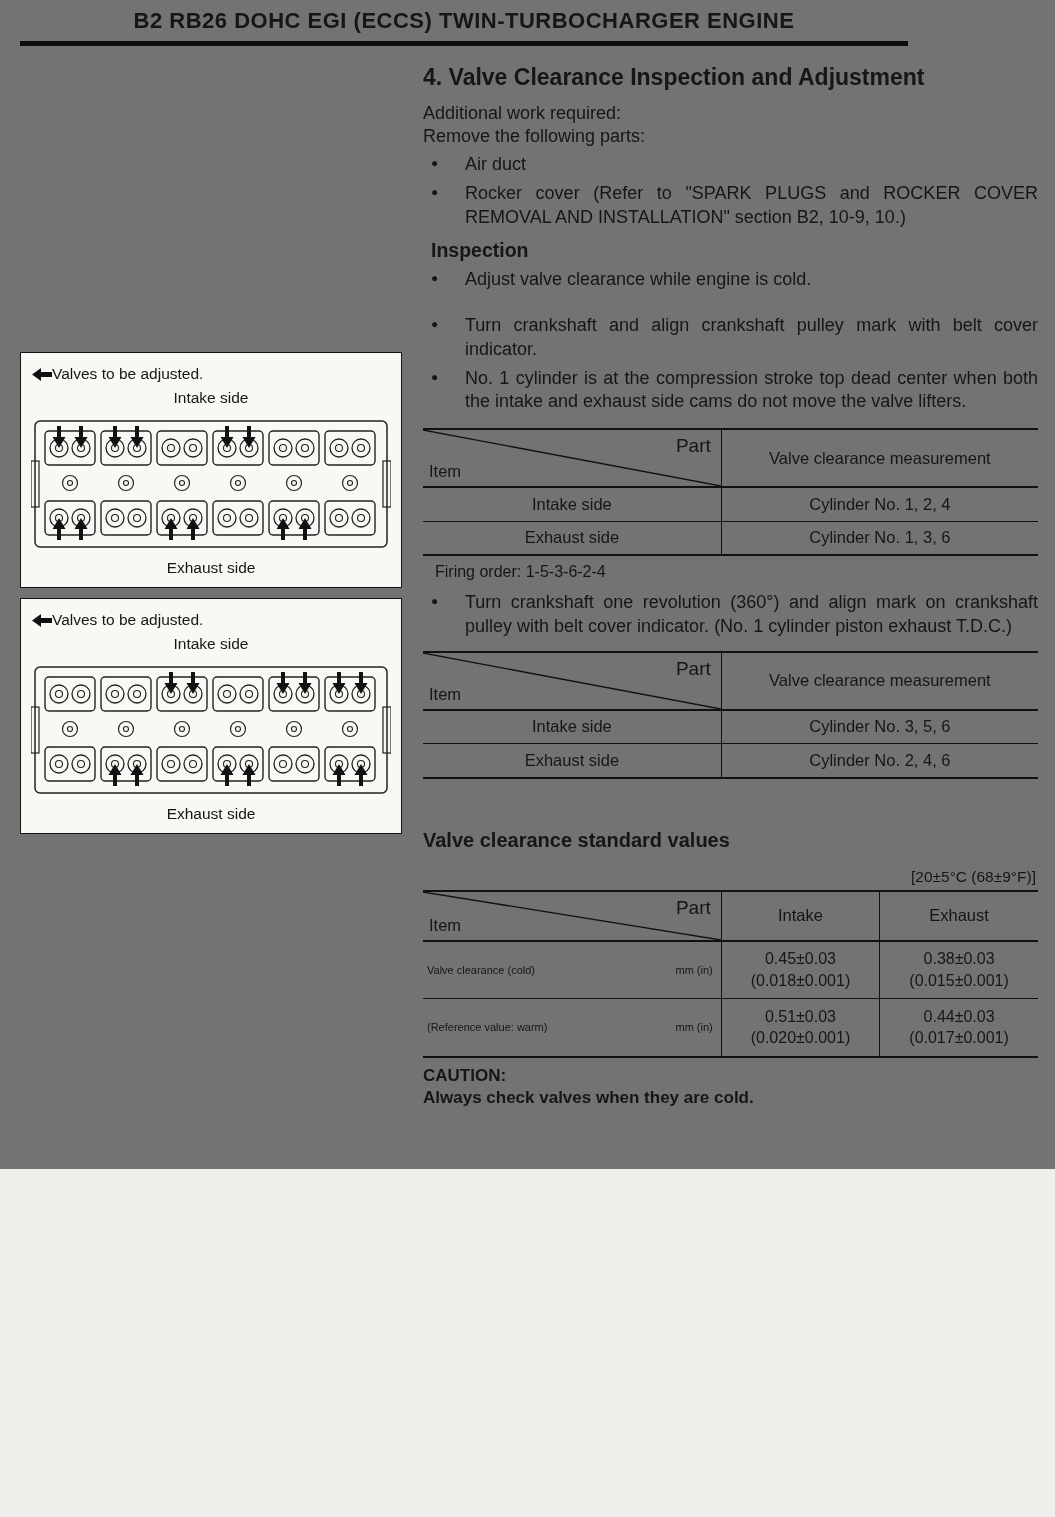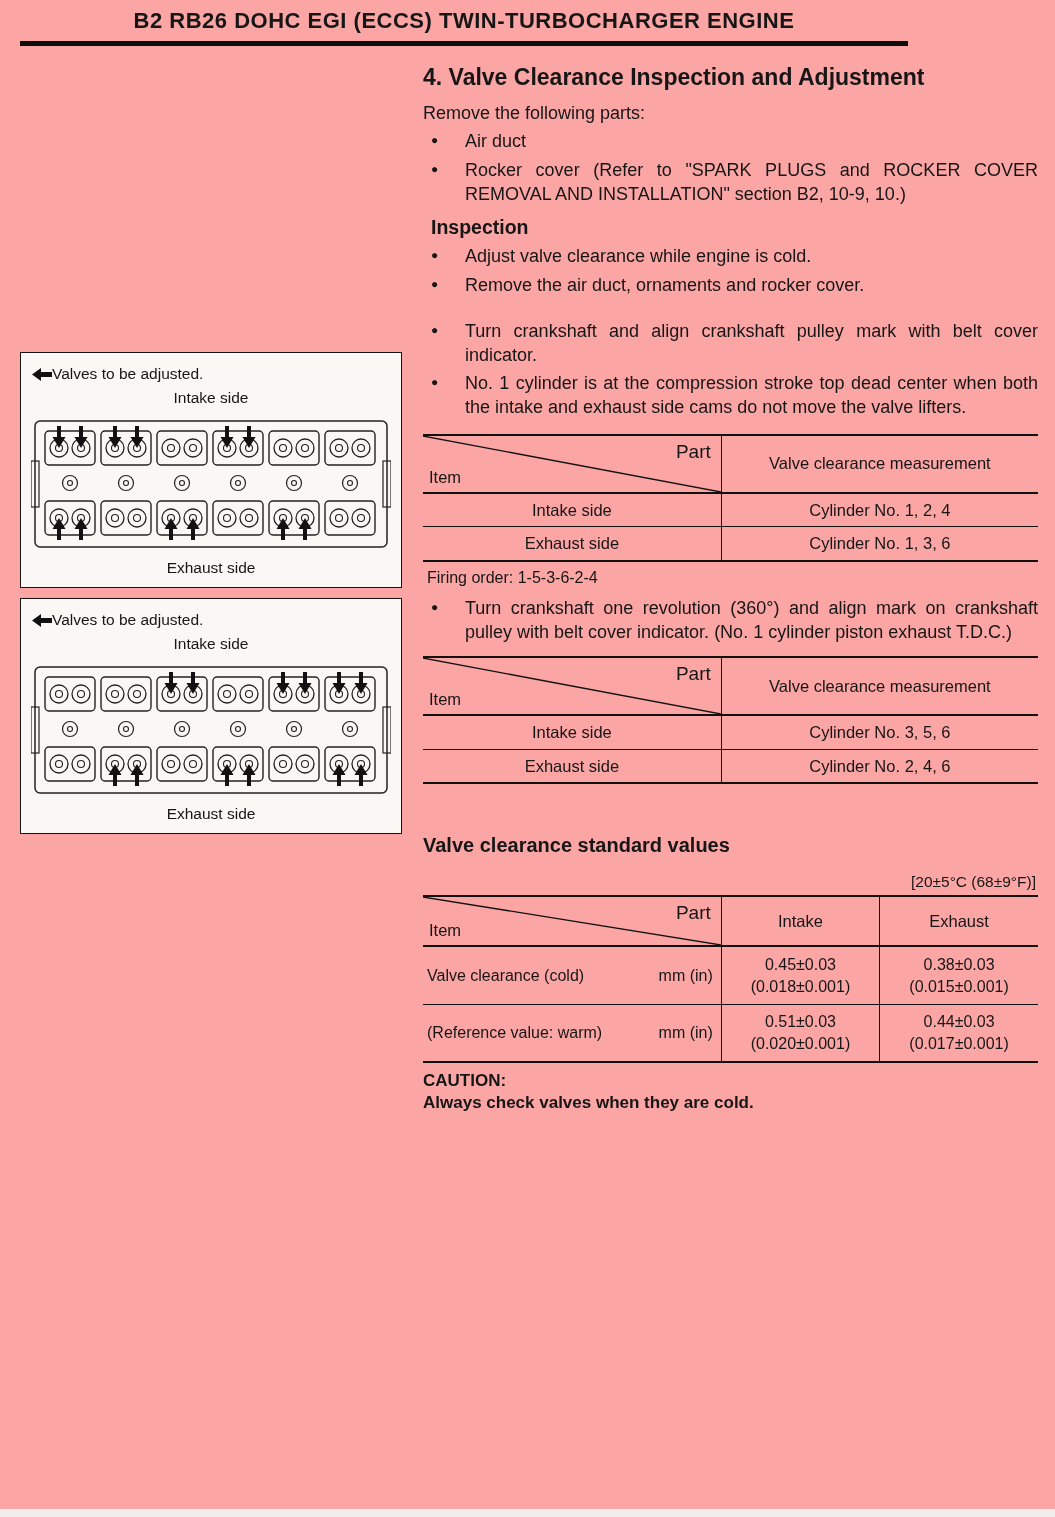--- a/index.html
+++ b/index.html
@@ -5,22 +5,22 @@
   * { box-sizing: border-box; }
   html,body { margin:0; padding:0; }
   body {
     width:1055px; height:1517px;
     background:#efeeea;
     font-family:"Liberation Sans","DejaVu Sans",sans-serif;
     color:#161616;
   }
   .page {
     position:relative;
-    width:1055px; height:1509px;
-    background:#fca5a5;
+    width:1055px; height:1169px;
+    background:#737373;
     overflow:hidden;
   }
 
   
   .page-header {
     position:absolute; top:8px; left:20px; width:888px;
     border-bottom:5px solid #0d0d0d;
     padding-bottom:7px;
   }
   .page-header h1 {
@@ -72,31 +72,31 @@
   tr.datarow td { border-bottom:1.4px solid #111; height:34px; text-align:center; }
   tr.datarow:last-child td { border-bottom:none; }
 
   th.diag { position:relative; height:58px; }
   th.diag .diag-line { position:absolute; inset:0; width:100%; height:100%; }
   th.diag .diag-line line { stroke:#111; stroke-width:1.3; vector-effect:non-scaling-stroke; }
   th.diag .corner-part { position:absolute; top:5px; right:10px; font-size:19px; }
   th.diag .corner-item { position:absolute; bottom:5px; left:6px; font-size:16.5px; }
   th.vhead { text-align:center; font-size:16.5px; }
 
-  .firing { margin:7px 0 0 4px; font-size:16px; }
+  .firing { margin:7px 0 0 12px; font-size:16px; }
   .tbl-space { margin-top:14px; }
   .tbl-space2 { margin-top:12px; }
 
   .std-heading { margin:50px 0 0 0; font-size:20px; font-weight:bold; }
   .temp-note { margin:16px 2px 4px 0; text-align:right; font-size:15.5px; }
 
   table.stable tr.datarow td { height:58px; }
   .label-cell-inner {
     display:flex; justify-content:space-between; align-items:center;
-    padding:0 8px 0 4px; font-size:16px; text-align:left;
+    padding:0 8px 0 4px; font-size:11px; text-align:left;
   }
   .twolines div { line-height:1.35; font-size:16px; }
 
   .caution { margin-top:8px; }
   .caution p { margin:2px 0; font-size:17px; font-weight:bold; }
 
   
   .page-footer {
     position:absolute; left:0; right:0; bottom:16px;
     text-align:center; font-size:26px; font-weight:bold;
@@ -213,33 +213,33 @@
       <div class="fig-label bottom">Exhaust side</div>
     </figure>
 
   </aside>
 
   <main class="content">
 
     <h2 class="title">4. Valve Clearance Inspection and Adjustment</h2>
 
     <div class="intro">
+      <p>Additional work required:</p>
       <p>Remove the following parts:</p>
     </div>
 
     <ul class="blist">
       <li>Air duct</li>
       <li>Rocker cover (Refer to "SPARK PLUGS and ROCKER COVER REMOVAL AND INSTALLATION" section B2, 10-9, 10.)</li>
     </ul>
 
     <h3 class="sub">Inspection</h3>
 
     <ul class="blist">
       <li>Adjust valve clearance while engine is cold.</li>
-      <li>Remove the air duct, ornaments and rocker cover.</li>
     </ul>
 
     <ul class="blist gap-top">
       <li>Turn crankshaft and align crankshaft pulley mark with belt cover indicator.</li>
       <li>No. 1 cylinder is at the compression stroke top dead center when both the intake and exhaust side cams do not move the valve lifters.</li>
     </ul>
 
     <table class="mtable tbl-space">
       <colgroup>
           <col style="width:48.5%">

